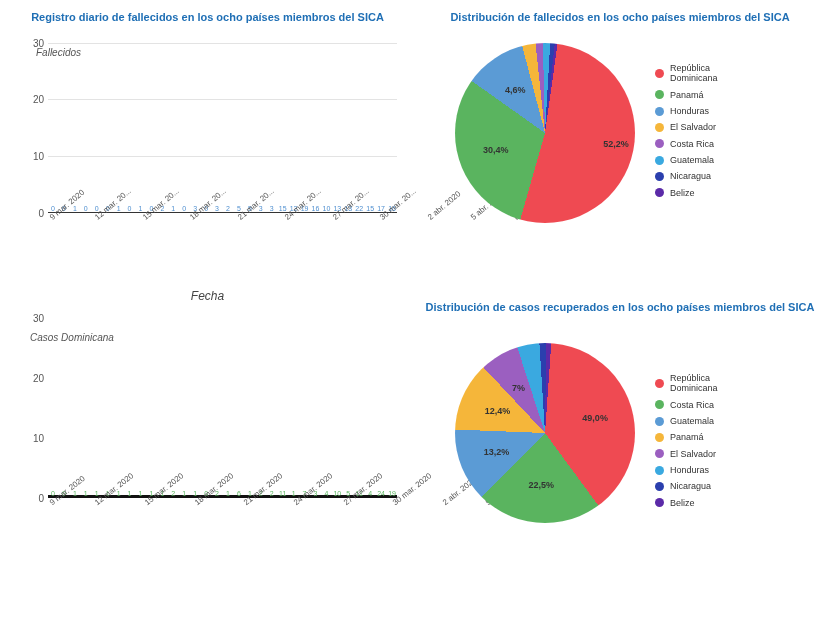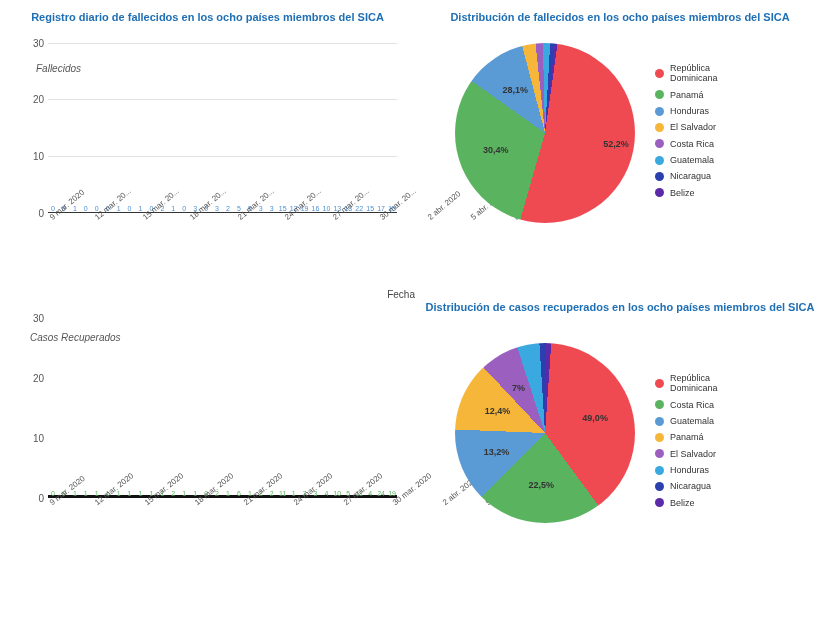--- a/index.html
+++ b/index.html
@@ -78,21 +78,21 @@
     flex:1 1 0;font-size:8px;color:#555;white-space:nowrap;
   }
   .xlab span{display:inline-block;}
   .rot .xlab span{
     transform:rotate(-40deg);transform-origin:left top;
   }
   .flat .xlab span{
     transform:rotate(-38deg);transform-origin:left top;
   }
   .xtitle{
-    font-size:10px;color:#444;text-align:right;
+    font-style:italic;font-size:12px;color:#444;text-align:center;
     position:absolute;width:100%;
   }
 
   
   .piewrap{position:relative;}
   .pie{
     position:absolute;border-radius:50%;
   }
   .pct{
     position:absolute;font-size:9px;color:#333;font-weight:bold;
@@ -104,21 +104,21 @@
   .ltxt{font-size:9px;color:#333;line-height:1.15;}
 </style>
 </head>
 <body>
 
 <div class="grid">
 
   <div class="panel">
     <div class="ptitle">Registro diario de fallecidos en los ocho países miembros del SICA</div>
     <div class="barwrap">
-      <div class="ylabel" style="left:36px;top:20px;">Fallecidos</div>
+      <div class="ylabel" style="left:36px;top:4px;">Fallecidos</div>
       <div class="plot" id="plot-deaths" style="position:relative;height:170px;margin:18px 14px 0 14px;">
         <div class="axis-y">
           <div class="ytick" style="top:0%;">30</div>
           <div class="ytick" style="top:33.3%;">20</div>
           <div class="ytick" style="top:66.6%;">10</div>
           <div class="ytick" style="top:100%;">0</div>
         </div>
         <div class="gridline" style="top:0;"></div>
         <div class="gridline" style="top:33.3%;"></div>
         <div class="gridline" style="top:66.6%;"></div>
@@ -324,21 +324,21 @@
     </div>
   </div>
 
   <div class="panel">
     <div class="ptitle wide">Distribución de fallecidos en los ocho países miembros del SICA</div>
     <div class="piewrap" style="height:230px;">
       <div class="pie" id="pie-deaths" style="left: 40px; top: 18px; width: 180px; height: 180px; background: conic-gradient(from 8deg, rgb(239, 74, 82) 0deg, rgb(239, 74, 82) 187.92deg, rgb(90, 180, 95) 187.92deg, rgb(90, 180, 95) 297.36deg, rgb(91, 155, 213) 297.36deg, rgb(91, 155, 213) 337.32deg, rgb(245, 182, 58) 337.32deg, rgb(245, 182, 58) 345.96deg, rgb(155, 95, 192) 345.96deg, rgb(155, 95, 192) 350.64deg, rgb(58, 169, 224) 350.64deg, rgb(58, 169, 224) 355.32deg, rgb(43, 63, 174) 355.32deg, rgb(43, 63, 174) 358.2deg, rgb(91, 42, 168) 358.2deg, rgb(91, 42, 168) 360deg);"></div>
       <div id="pielab-deaths">
           <div class="pct" style="left: 181.067px; top: 118.817px; margin-left: 20px;">52,2%</div>
           <div class="pct" style="left: 80.7517px; top: 125.304px;">30,4%</div>
-          <div class="pct" style="left: 100.314px; top: 65.0633px;">28,1%</div>
+          <div class="pct" style="left: 100.314px; top: 65.0633px;">4,6%</div>
         </div>
       <div class="legend" id="legend-deaths" style="left:240px;top:38px;">
           <div class="lrow">
             <div class="ldot" style="background: rgb(239, 74, 82);"></div>
             <div class="ltxt" style="max-width: 74px;">República Dominicana</div>
           </div>
           <div class="lrow">
             <div class="ldot" style="background: rgb(90, 180, 95);"></div>
             <div class="ltxt">Panamá</div>
           </div>
@@ -365,21 +365,21 @@
           <div class="lrow">
             <div class="ldot" style="background: rgb(91, 42, 168);"></div>
             <div class="ltxt">Belize</div>
           </div>
         </div>
     </div>
   </div>
 
   <div class="panel">
     <div class="barwrap">
-      <div class="ylabel" style="left:30px;top:14px;">Casos Recuperados</div>
+      <div class="ylabel" style="left:30px;top:14px;">Casos Dominicana</div>
       <div class="plot" id="plot-rec" style="position:relative;height:180px;margin:28px 14px 0 14px;">
         <div class="axis-y">
           <div class="ytick" style="top:0%;">30</div>
           <div class="ytick" style="top:33.3%;">20</div>
           <div class="ytick" style="top:66.6%;">10</div>
           <div class="ytick" style="top:100%;">0</div>
         </div>
         <div class="baseline thick" style="bottom:0;"></div>
         <div class="bars" id="bars-rec">
             <div class="bar rec">

